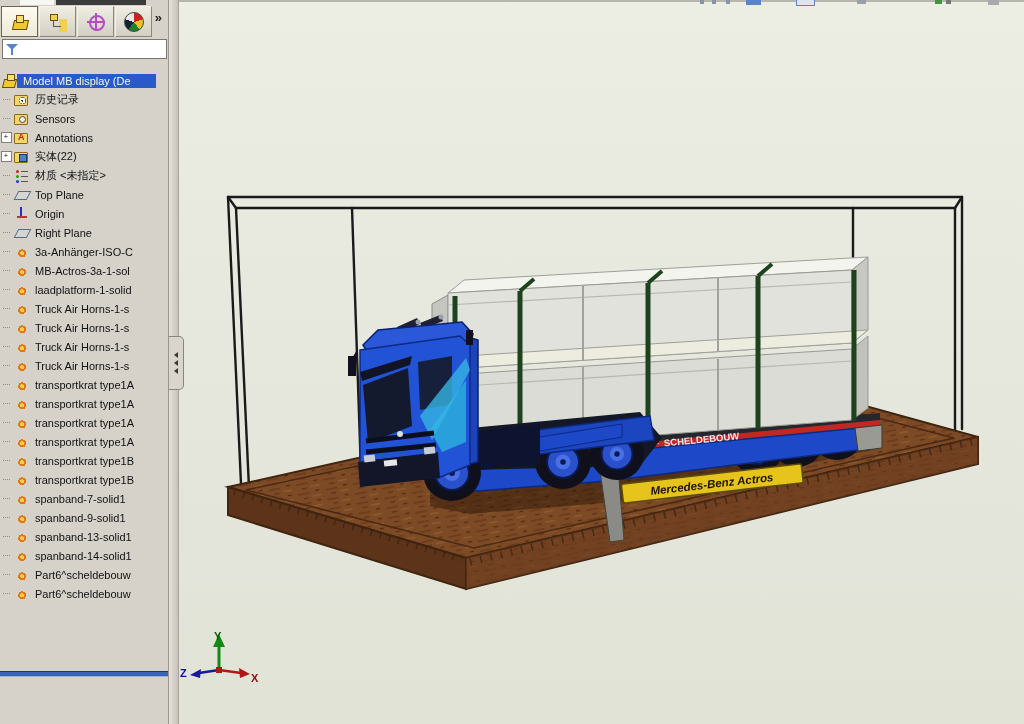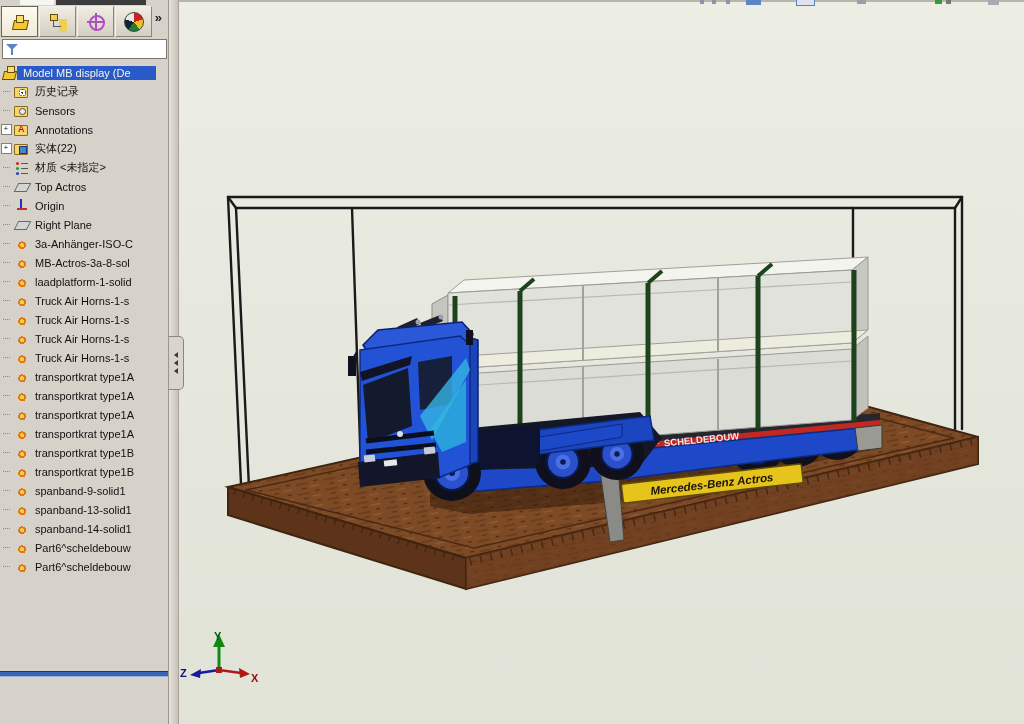--- a/index.html
+++ b/index.html
@@ -51,21 +51,21 @@
   
   #filter-row{position:absolute;left:2px;top:39px;width:163px;height:18px;background:#fff;
     border:1px solid #7a766e;display:flex;align-items:center;}
   #funnel{width:12px;height:12px;margin-left:3px;position:relative;}
   #funnel::before{content:"";position:absolute;left:0;top:1px;width:0;height:0;
     border-left:6px solid transparent;border-right:6px solid transparent;border-top:6px solid #5a84c4;}
   #funnel::after{content:"";position:absolute;left:5px;top:6px;width:2px;height:6px;background:#5a84c4;}
   #filter-input{flex:1;border:none;outline:none;height:14px;font-size:11px;background:transparent;}
 
   
-  #tree{position:absolute;left:0;top:63px;width:156px;}
+  #tree{position:absolute;left:0;top:71px;width:156px;}
   .trow{display:flex;align-items:center;height:19px;white-space:nowrap;overflow:hidden;}
   .trow .lead{width:12px;flex:0 0 12px;display:flex;align-items:center;justify-content:center;}
   .stub{width:7px;height:0;border-top:1px dotted #8a8a84;}
   .expander{width:9px;height:9px;background:#fff;border:1px solid #848078;font-size:8px;line-height:7px;
     text-align:center;color:#222;font-family:"Liberation Mono",monospace;}
   .tlabel{font-size:11px;color:#111;padding:1px 3px;margin-left:3px;}
   .trow.selected .labelwrap{background:#2a5ac8;flex:1;}
   .trow.selected .tlabel{color:#f6f6e4;}
   .labelwrap{display:flex;}
 
@@ -355,21 +355,21 @@
           <span class="labelwrap">
             <span class="tlabel">材质 &lt;未指定&gt;</span>
           </span>
         </div>
         <div class="trow">
           <span class="lead">
             <span class="stub"></span>
           </span>
           <span class="tic ic-plane"></span>
           <span class="labelwrap">
-            <span class="tlabel">Top Actros</span>
+            <span class="tlabel">Top Plane</span>
           </span>
         </div>
         <div class="trow">
           <span class="lead">
             <span class="stub"></span>
           </span>
           <span class="tic ic-origin"></span>
           <span class="labelwrap">
             <span class="tlabel">Origin</span>
           </span>
@@ -391,21 +391,21 @@
           <span class="labelwrap">
             <span class="tlabel">3a-Anhänger-ISO-C</span>
           </span>
         </div>
         <div class="trow">
           <span class="lead">
             <span class="stub"></span>
           </span>
           <span class="tic ic-body"></span>
           <span class="labelwrap">
-            <span class="tlabel">MB-Actros-3a-8-sol</span>
+            <span class="tlabel">MB-Actros-3a-1-sol</span>
           </span>
         </div>
         <div class="trow">
           <span class="lead">
             <span class="stub"></span>
           </span>
           <span class="tic ic-body"></span>
           <span class="labelwrap">
             <span class="tlabel">laadplatform-1-solid</span>
           </span>
@@ -491,20 +491,29 @@
             <span class="tlabel">transportkrat type1B</span>
           </span>
         </div>
         <div class="trow">
           <span class="lead">
             <span class="stub"></span>
           </span>
           <span class="tic ic-body"></span>
           <span class="labelwrap">
             <span class="tlabel">transportkrat type1B</span>
+          </span>
+        </div>
+        <div class="trow">
+          <span class="lead">
+            <span class="stub"></span>
+          </span>
+          <span class="tic ic-body"></span>
+          <span class="labelwrap">
+            <span class="tlabel">spanband-7-solid1</span>
           </span>
         </div>
         <div class="trow">
           <span class="lead">
             <span class="stub"></span>
           </span>
           <span class="tic ic-body"></span>
           <span class="labelwrap">
             <span class="tlabel">spanband-9-solid1</span>
           </span>

